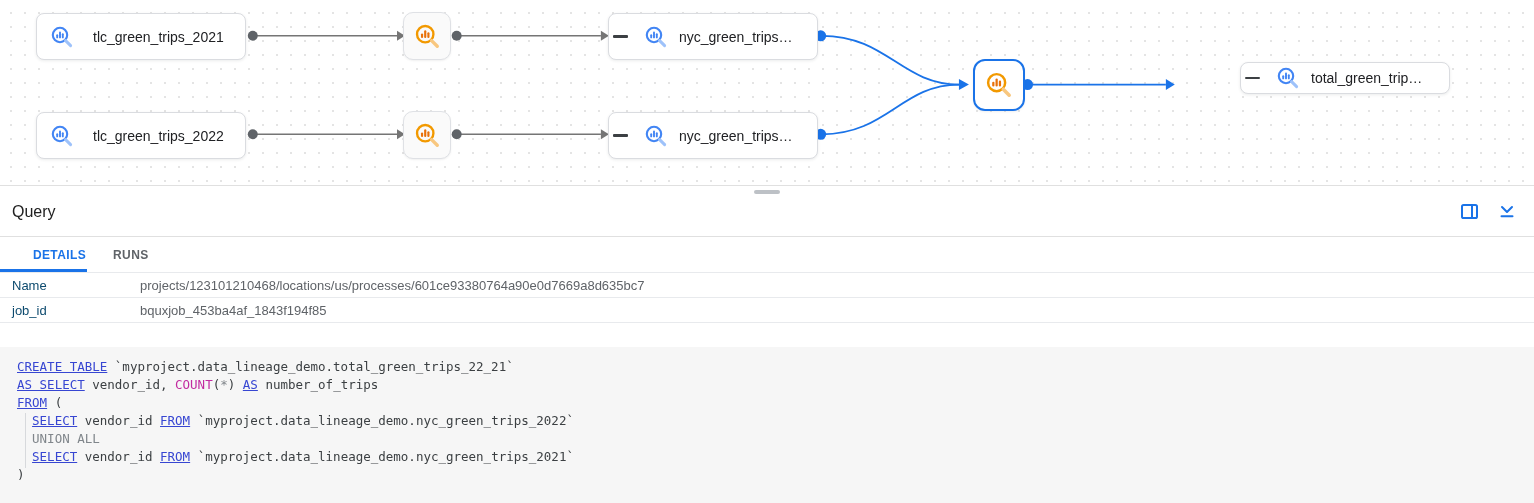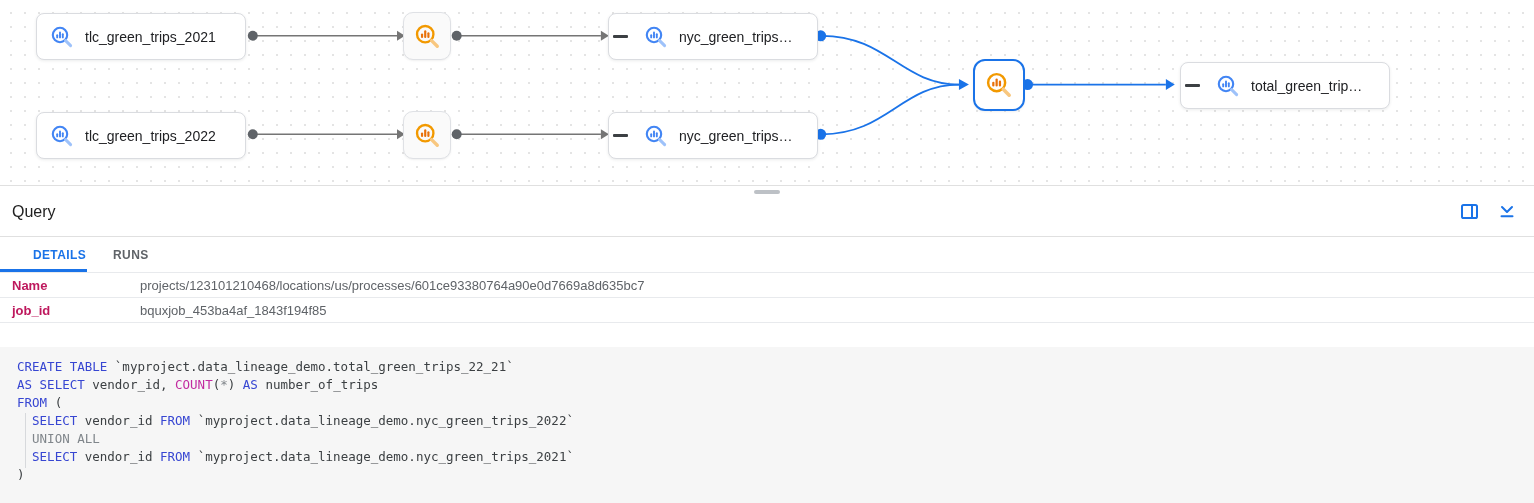--- a/index.html
+++ b/index.html
@@ -15,21 +15,21 @@
     background-size:14px 14px; background-position:4px 6px;
     border-bottom:1px solid #e0e0e0;
   }
   .edges { position:absolute; left:0; top:0; width:100%; height:100%; }
   .gnode {
     position:absolute; display:flex; align-items:center;
     background:#fff; border:1px solid #dadce0; border-radius:8px;
     box-shadow:0 1px 3px rgba(60,64,67,.10); cursor:pointer;
   }
   .gnode .label { font-size:14px; color:#202124; white-space:nowrap; }
-  .tbl-node { padding-left:14px; gap:12px; }
+  .tbl-node { padding-left:14px; gap:20px; }
   .mid-node { padding-left:4px; gap:0; }
   .mid-node .minus { width:15px; height:2.4px; background:#3c4043; border-radius:1px; flex:none; margin-right:17px; }
   .mid-node .bqicon { margin-right:12px; }
   .qnode {
     position:absolute; display:flex; align-items:center; justify-content:center;
     background:#fafafa; border:1px solid #dfe1e5; border-radius:10px;
     box-shadow:0 1px 2px rgba(60,64,67,.08); cursor:pointer;
   }
   .qnode.selected { background:#fff; border:2px solid #1a73e8; border-radius:12px; }
   .bqicon { flex:none; display:block; }
@@ -46,27 +46,27 @@
 
   .tabs { display:flex; height:36px; border-bottom:1px solid #e8eaed; }
   .tab { display:flex; align-items:center; justify-content:center; cursor:pointer;
     font-size:12px; font-weight:bold; letter-spacing:.4px; color:#5f6368; position:relative; }
   .tab-details { width:87px;padding-left:32px; }
   .tab-runs { padding:0 26px; }
   .tab.active { color:#1a73e8; }
   .tab.active::after { content:""; position:absolute; left:0; right:0; bottom:0; height:3px; background:#1a73e8; }
 
   .kv-row { display:flex; align-items:center; height:25px; border-bottom:1px solid #e8eaed; font-size:13px; }
-  .kv-label { width:140px; padding-left:12px; font-weight:bold; color:#be185d; flex:none; }
+  .kv-label { width:140px; padding-left:12px; font-weight:normal; color:#0c4a6e; flex:none; }
   .kv-value { color:#5f6368; white-space:nowrap; }
 
   .code-block { position:absolute; left:0; top:160px; width:1534px; height:156px;
     background:#f6f6f6; padding:11px 0 0 17px; overflow:hidden; }
   .code-line { font-family:"DejaVu Sans Mono", monospace; font-size:12.5px; line-height:18px; white-space:pre; }
-  .tok-kwd { color:#3746d2; }
+  .tok-kwd { color:#3746d2;text-decoration:underline; }
   .tok-fun { color:#c22ba0; }
   .tok-gry { color:#80868b; }
   .tok-pln { color:#3c4043; }
   .indent-guide { position:absolute; left:25px; top:66px; width:1px; height:55px; background:#d7d9dc; }
 </style>
 </head>
 <body>
 
 <svg width="0" height="0" style="position:absolute">
   <defs>
@@ -157,21 +157,21 @@
         </svg>
       <span class="label">nyc_green_trips…</span>
     </div>
 
     <div class="qnode selected" style="left:973px; top:59px; width:52px; height:52px;">
       <svg class="bqicon" width="26" height="26" viewBox="0 0 22 22">
           <use href="#bq-glass-orange"></use>
         </svg>
     </div>
 
-    <div class="gnode mid-node" style="left:1180px; top:62px; width:210px; height:47px;">
+    <div class="gnode mid-node" style="left:1240px; top:62px; width:210px; height:32px;">
       <span class="minus"></span>
       <svg class="bqicon" width="22" height="22" viewBox="0 0 22 22">
           <use href="#bq-glass-blue"></use>
         </svg>
       <span class="label">total_green_trip…</span>
     </div>
   </div>
 
   <div class="panel">
     <div class="drag-handle"></div>

